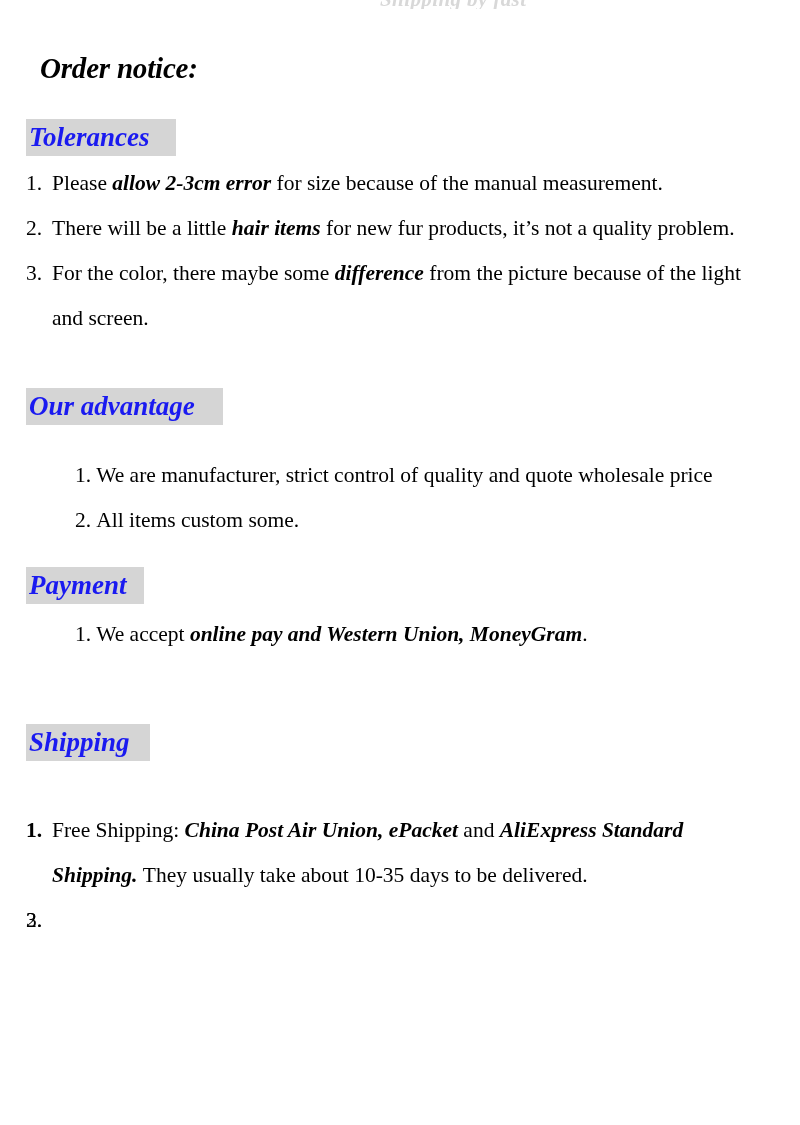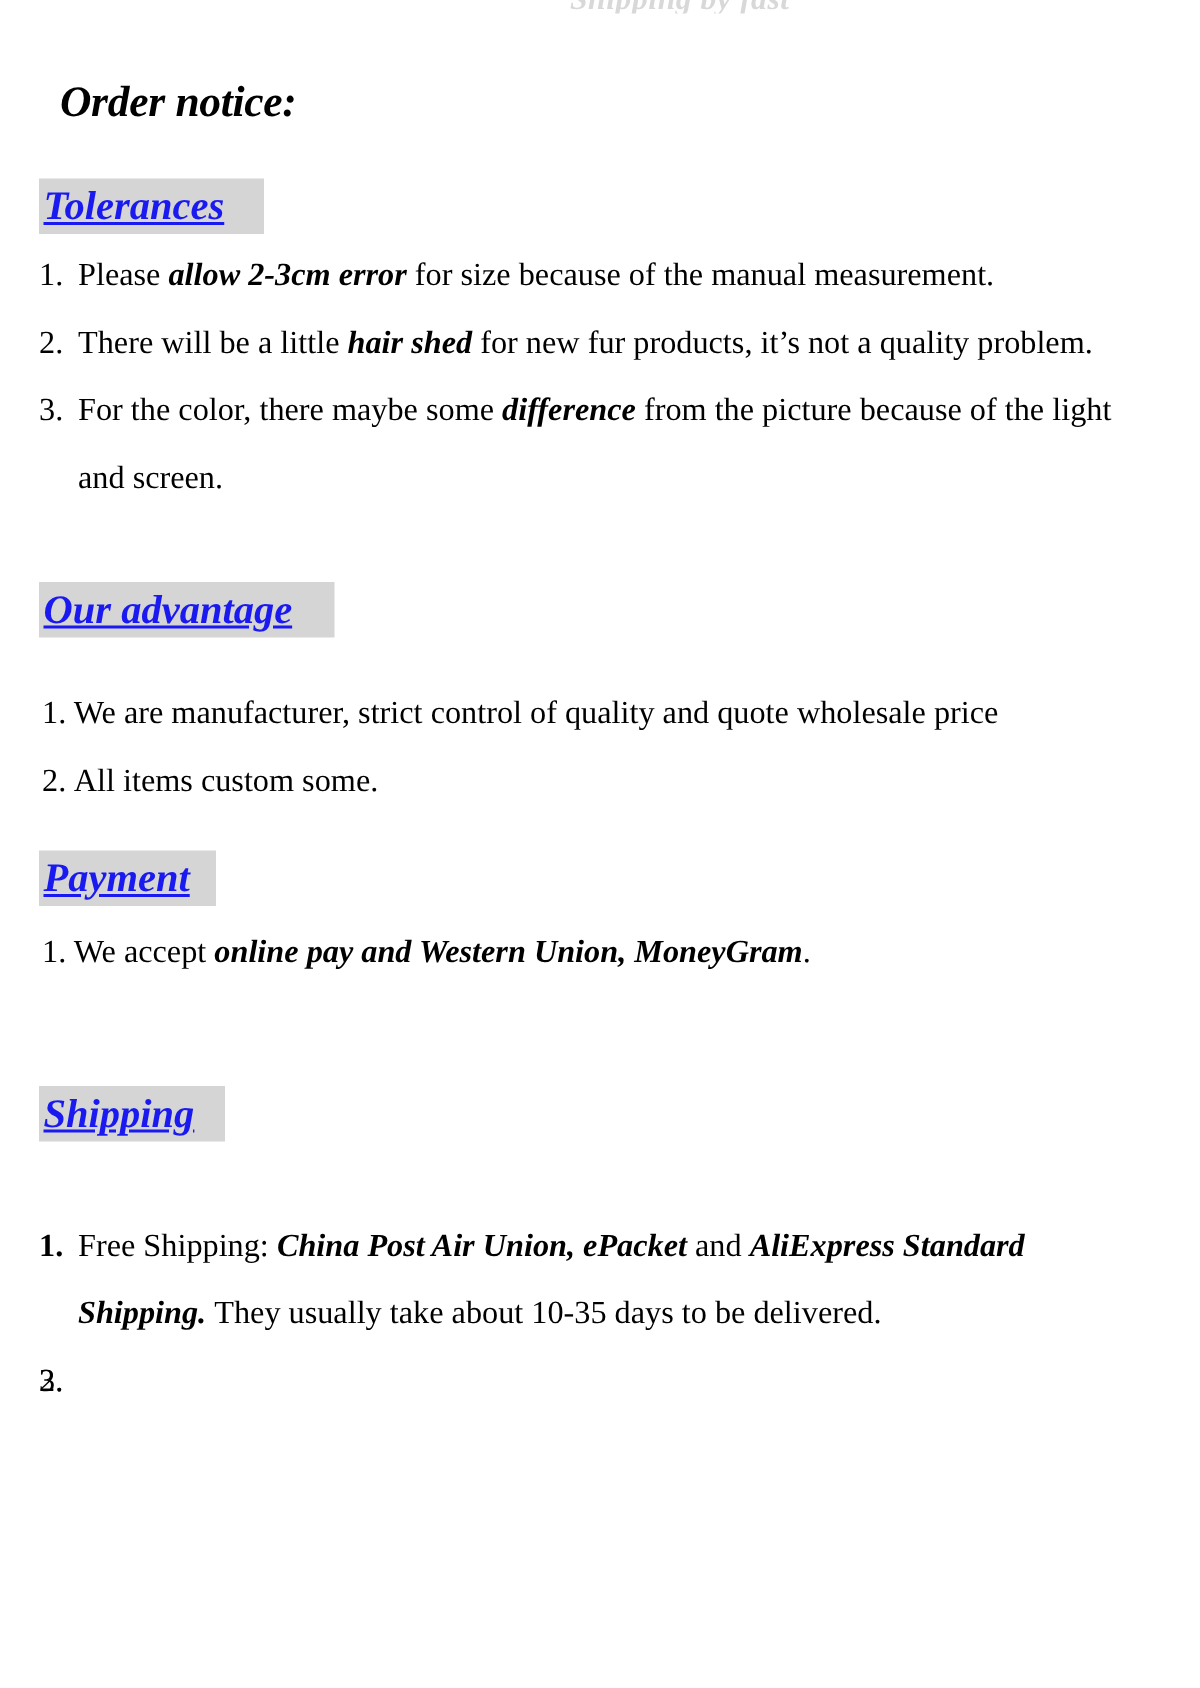--- a/index.html
+++ b/index.html
@@ -66,21 +66,20 @@
     left: 26px;
     font-size: 27px;
     font-weight: bold;
     font-style: italic;
     color: #1a1af0;
     background: #d5d5d5;
     white-space: nowrap;
     line-height: 37px;
     padding: 0 4px 0 3px;
     box-sizing: content-box;
-    text-decoration: underline;
   }
 
   
   .list-block {
     position: absolute;
     left: 0;
     width: 800px;
   }
   .li {
     position: relative;
@@ -94,20 +93,21 @@
     padding-left: 52px;
   }
   .li.hang .marker {
     position: absolute;
     left: 26px;
     top: 0;
   }
   
   .li.flush {
     padding-left: 28px;
+    margin-left: 47px;
   }
   .li.flush .marker {
     margin-right: 5px;
   }
 
   .marker { white-space: nowrap; }
   .marker.bold { font-weight: bold; }
 
   .em {
     font-weight: bold;
@@ -123,21 +123,21 @@
 </div>
 
 <div class="page">
 
   <div class="doc-title">Order notice:</div>
 
   <div id="sections-root">
       <div class="section-heading" style="top: 119px; width: 143px;">Tolerances</div>
       <div class="list-block" style="top: 161px; width: 770px;">
         <div class="li hang"><span class="marker">1.</span><span>Please </span><span class="em">allow 2-3cm error</span><span> for size because of the manual measurement.</span></div>
-        <div class="li hang"><span class="marker">2.</span><span>There will be a little </span><span class="em">hair shed</span><span> for new fur products, it’s not a quality problem.</span></div>
+        <div class="li hang"><span class="marker">2.</span><span>There will be a little </span><span class="em">hair items</span><span> for new fur products, it’s not a quality problem.</span></div>
         <div class="li hang"><span class="marker">3.</span><span>For the color, there maybe some </span><span class="em">difference </span><span>from the picture because of the light and screen.</span></div>
       </div>
       <div class="section-heading" style="top: 388px; width: 190px;">Our advantage</div>
       <div class="list-block" style="top: 453px; width: 770px;">
         <div class="li flush"><span class="marker">1.</span><span>We are manufacturer, strict control of quality and quote wholesale price</span></div>
         <div class="li flush"><span class="marker">2.</span><span>All items custom some.</span></div>
       </div>
       <div class="section-heading" style="top: 567px; width: 111px;">Payment</div>
       <div class="list-block" style="top: 612px; width: 770px;">
         <div class="li flush"><span class="marker">1.</span><span>We accept</span><span class="em"> online pay and Western Union, MoneyGram</span><span>.</span></div>

